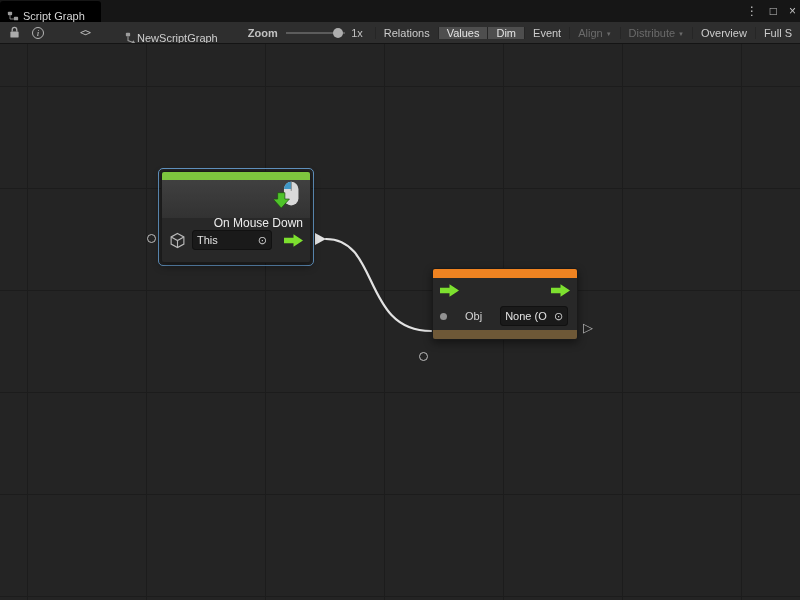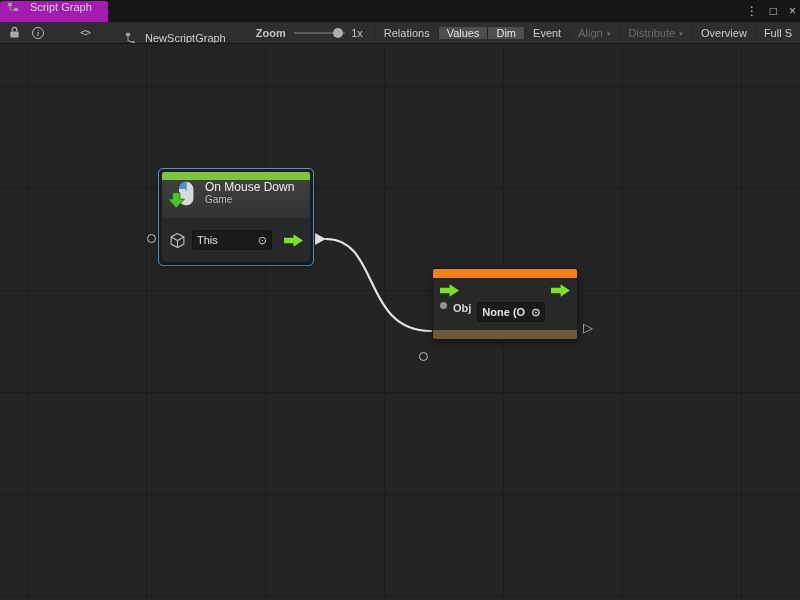--- a/index.html
+++ b/index.html
@@ -3,43 +3,43 @@
 <meta charset="utf-8">
 <style>
   * { margin:0; padding:0; box-sizing:border-box; }
   html,body { width:800px; height:600px; overflow:hidden; background:#161616;
               font-family:"Liberation Sans", sans-serif; }
   .window { position:relative; width:800px; height:600px; }
 
   
   .titlebar { position:absolute; top:0; left:0; right:0; height:22px;
               background:#161616; display:flex; align-items:flex-end; }
-  .tab { display:flex; align-items:flex-start; gap:11px; height:21px;
-         padding:0 16px 0 7px; background:#a21caf; color:#d6d6d6;
+  .tab { display:flex; align-items:flex-end; gap:4px; height:21px;
+         padding:0 16px 0 7px; background:#000000; color:#d6d6d6;
          font-size:11px; border-radius:3px 3px 0 0; }
   .win-controls { position:absolute; right:4px; top:0; height:22px;
                   display:flex; align-items:center; gap:12px;
                   color:#c2c2c2; font-size:12px; }
   .win-controls span { cursor:default; line-height:1; }
 
   
   .toolbar { position:absolute; top:22px; left:0; right:0; height:22px;
              background:#2e2e2e; border-bottom:1px solid #141414;
              display:flex; align-items:center; color:#c8c8c8;
              font-size:11px; white-space:nowrap; overflow:hidden; }
   .tb-icon { display:flex; align-items:center; justify-content:center;
              height:22px; padding:0 5px; }
   .tb-lock { margin-left:4px; }
   .tb-info { margin-left:2px; }
   .info-glyph { width:12px; height:12px; border:1px solid #b5b5b5; border-radius:50%;
                 font-size:9px; font-style:italic; display:flex; align-items:center;
                 justify-content:center; color:#cfcfcf; font-family:"Liberation Serif",serif; }
   .tb-code { margin-left:26px; font-family:"DejaVu Sans Mono",monospace;
              font-size:10px; color:#bdbdbd; letter-spacing:-1px; }
-  .crumb { display:flex; align-items:center; gap:8px; margin-left:30px; color:#cfcfcf;margin-top:11px; }
+  .crumb { display:flex; align-items:center; gap:0; margin-left:30px; color:#cfcfcf;margin-top:11px; }
   .zoom-label { margin-left:30px; color:#c2c2c2;font-weight:bold; }
   .zoom-slider { position:relative; width:88px; height:12px; margin-left:8px; }
   .zoom-track { position:absolute; left:0; right:0; top:5px; height:2px; background:#5c5c5c; }
   .zoom-handle { position:absolute; right:2px; top:1px; width:10px; height:10px;
                  border-radius:50%; background:#aeaeae; }
   .zoom-value { margin-left:6px; color:#c2c2c2; }
   .tb-buttons { display:flex; align-items:center; height:22px; margin-left:12px; }
   .tb-btn { display:flex; align-items:center; gap:3px; padding:0 8px;
             border-left:1px solid #262626; color:#cccccc; background:transparent; }
   .tb-btn.active { background:#4e4e4e; color:#e4e4e4; }
@@ -56,40 +56,40 @@
   .wires { position:absolute; inset:0; pointer-events:none; }
 
   
   .node { background:#282828; border:1px solid #1a1a1a; border-radius:3px;
           overflow:hidden; box-shadow:0 3px 8px rgba(0,0,0,.45); }
   .selection-frame { position:absolute; left:158px; top:124px; padding:2px;
           border:1px solid rgba(110,170,225,.85); border-radius:5px; }
   .node-event { width:150px; }
   .accent { height:8px; }
   .accent-event { background:#7ec63e; }
-  .node-header { display:flex; align-items:flex-start; gap:7px; padding:0 7px;
-                 background:linear-gradient(#404040,#323232); }
+  .node-header { display:flex; align-items:flex-end; gap:7px; padding:0 7px;
+                 background:linear-gradient(#404040,#323232);flex-direction:column; }
   .header-event { height:38px; }
   .node-title { font-size:12px; color:#ececec; line-height:1.2; }
   .node-sub { font-size:10px; color:#b8b8b8; line-height:1.2; }
   .node-body { background:#282828; }
   .event-row { display:flex; align-items:center; gap:6px; height:44px; padding:0 7px; }
   .dd { display:flex; align-items:center; background:#1a1a1a; border:1px solid #111;
         border-radius:3px; height:18px; padding:9px 4px; color:#e2e2e2; font-size:11px; }
   .dd-value { flex:1; overflow:hidden; white-space:nowrap; }
   .dd-picker { color:#cfcfcf; font-size:11px; margin-left:3px; }
   .dd-this { width:80px; }
   .flow-arrow { display:block; margin-left:auto; }
 
   .node-destroy { position:absolute; left:432px; top:224px; width:146px; }
   .accent-destroy { height:9px; background:#ef8321; }
   .header-destroy { height:42px; background:linear-gradient(#57472e,#4b3c26); }
   .destroy-row1 { display:flex; align-items:center; height:24px; padding:0 7px; }
   .destroy-row1 .flow-arrow-in { margin-right:auto; }
-  .destroy-row2 { display:flex; align-items:flex-start; gap:6px; height:28px; padding:0 7px;font-weight:bold; }
+  .destroy-row2 { display:flex; align-items:center; gap:18px; height:28px; padding:0 7px; }
   .footer-destroy { height:9px; background:#6e5837; }
   .dot-port { width:7px; height:7px; border-radius:50%; background:#929292; }
   .param-label { font-size:11px; color:#d4d4d4; }
   .dd-obj { width:68px; }
 
   
   .port-circle { position:absolute; width:9px; height:9px; border:1px solid #bdbdbd;
                  border-radius:50%; background:transparent; }
   .port-event-target { left:147px; top:190px; }
   .port-destroy-obj { left:419px; top:308px; }

